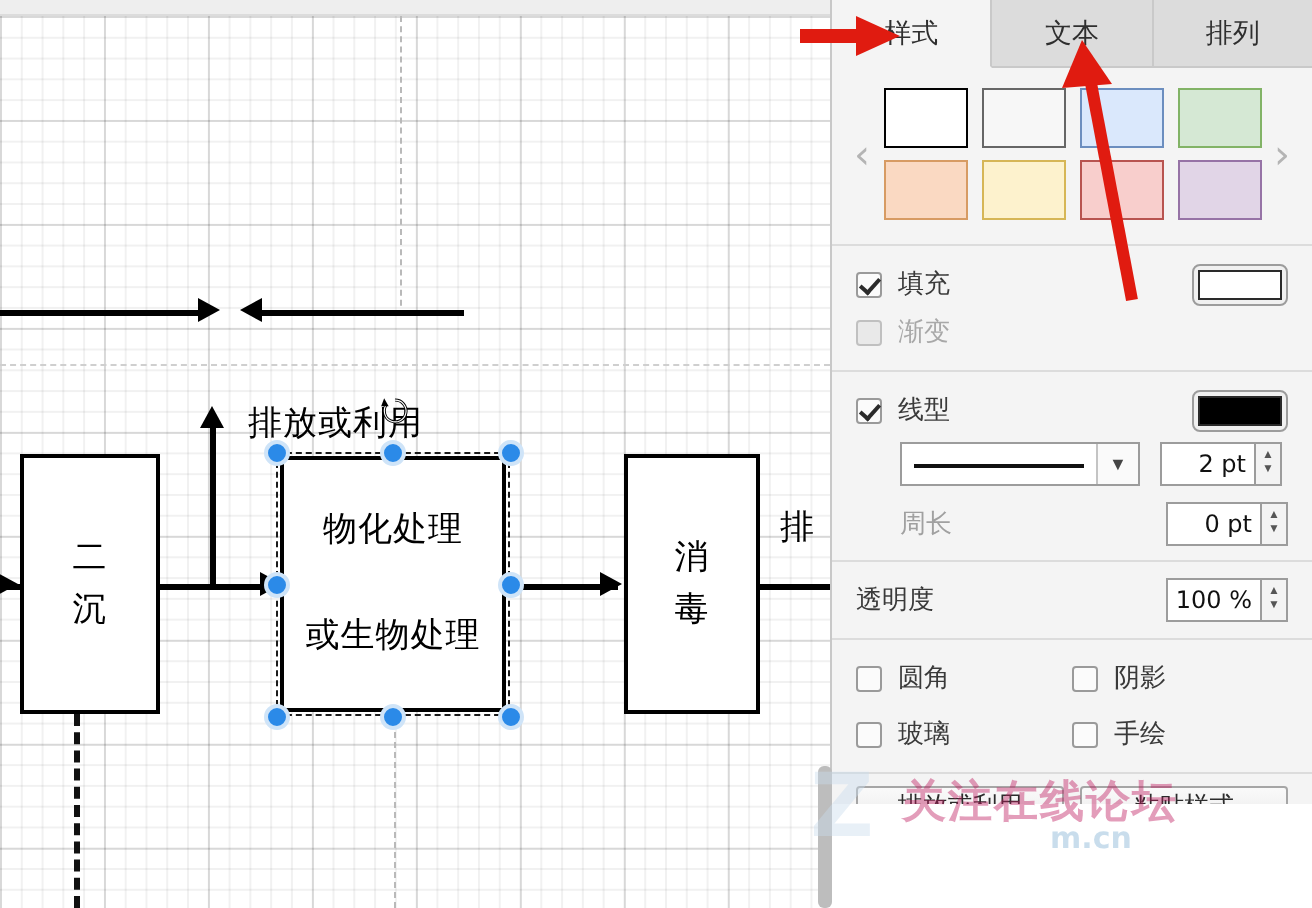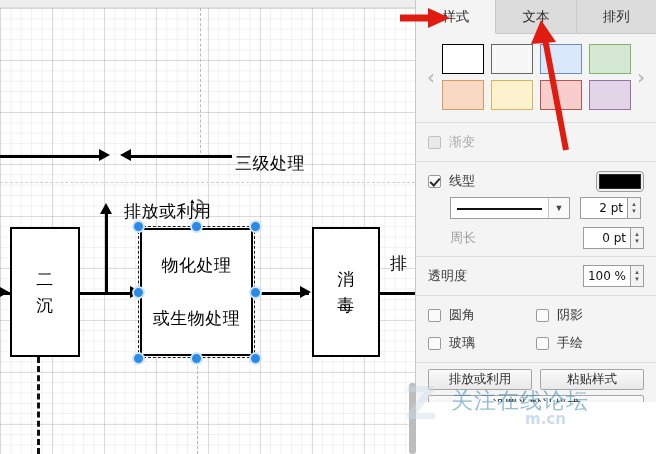--- a/index.html
+++ b/index.html
@@ -170,23 +170,23 @@
   #btn-row{display:flex;gap:8px;padding:6px 12px 0 12px;}
   #btn-row .btn{flex:1;}
   #btn-default{margin:5px 12px 0 12px;}
 
   
   #watermark{
     position:absolute;left:405px;top:378px;width:251px;height:55px;
     pointer-events:none;opacity:0.42;
   }
   #wm-text{
-    position:absolute;left:46px;top:8px;font-size:22px;color:#0369a1;
+    position:absolute;left:46px;top:8px;font-size:22px;color:#be185d;
     font-family:"DejaVu Sans","Liberation Sans",sans-serif;white-space:nowrap;
-    letter-spacing:1px;font-weight:normal;
+    letter-spacing:1px;font-weight:bold;
   }
   #wm-text2{
     position:absolute;left:120px;top:32px;font-size:15px;color:#7fb0d4;
     font-family:"DejaVu Sans","Liberation Sans",sans-serif;white-space:nowrap;font-weight:bold;
   }
   #wm-logo{
     position:absolute;left:0px;top:4px;font-size:44px;color:#c9dced;
     font-family:"DejaVu Sans","Liberation Sans",sans-serif;font-weight:bold;line-height:1;
   }
 
@@ -240,21 +240,20 @@
       <span class="shape-label">物化处理
 
 或生物处理</span>
     </div>
 
     <div class="shape-box" style="left:312px;top:227px;width:68px;height:130px;">
       <span class="shape-label">消
 毒</span>
     </div>
 
-    <div class="free-label" style="left:235px;top:152px;">三级处理</div>
     <div class="free-label" style="left:124px;top:200px;">排放或利用</div>
     <div class="free-label" style="left:390px;top:252px;">排</div>
 
     <div class="sel-outline" style="left:138px;top:226px;width:117px;height:132px;"></div>
     <div class="sel-handle" style="left:138px;top:226px;"></div>
     <div class="sel-handle" style="left:196px;top:226px;"></div>
     <div class="sel-handle" style="left:255px;top:226px;"></div>
     <div class="sel-handle" style="left:138px;top:292px;"></div>
     <div class="sel-handle" style="left:255px;top:292px;"></div>
     <div class="sel-handle" style="left:138px;top:358px;"></div>
@@ -286,20 +285,28 @@
         <div class="swatch" style="background:#fad9c2;border:1px solid #d79b63;"></div>
         <div class="swatch" style="background:#fdf2cd;border:1px solid #d6b656;"></div>
         <div class="swatch" style="background:#f8cecc;border:1px solid #b85450;"></div>
         <div class="swatch" style="background:#e1d5e7;border:1px solid #9673a6;"></div>
       </div>
       <div class="chev">›</div>
     </div>
 
     <div class="sect">
       <div class="row">
+        <div class="cb checked"></div>
+        <span class="lbl">填充</span>
+        <div class="spacer"></div>
+        <div class="color-btn">
+          <div class="inner" style="background:#ffffff;"></div>
+        </div>
+      </div>
+      <div class="row">
         <div class="cb dim"></div>
         <span class="lbl dim">渐变</span>
       </div>
     </div>
 
     <div class="sect">
       <div class="row">
         <div class="cb checked"></div>
         <span class="lbl">线型</span>
         <div class="spacer"></div>

